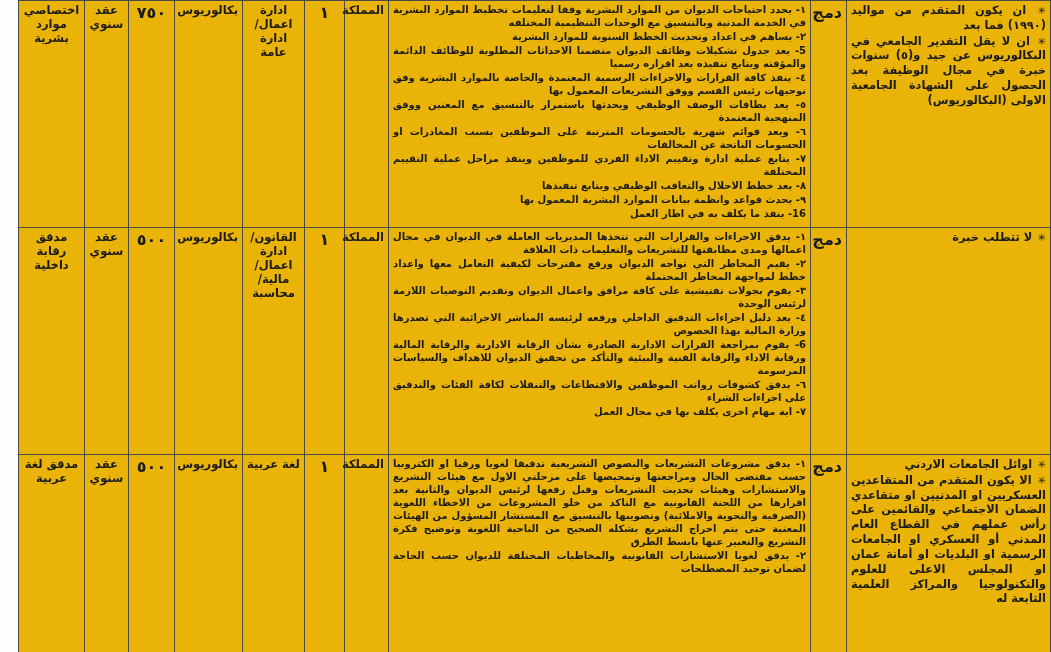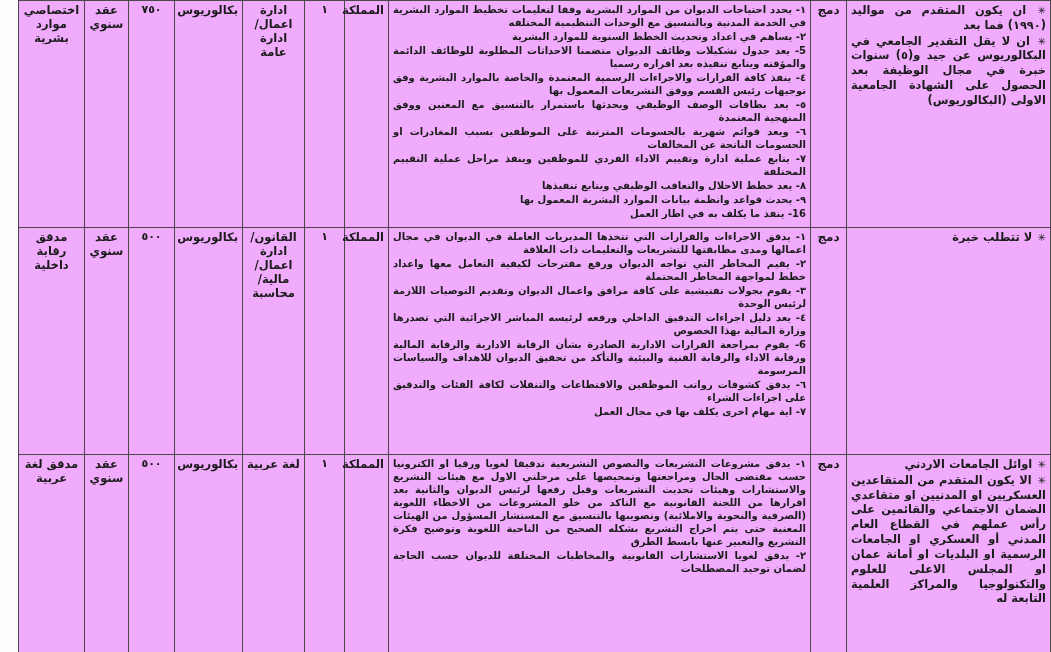--- a/index.html
+++ b/index.html
@@ -24,37 +24,37 @@
     margin:0 0 0 10px;
     background:#fdfdfd;
   }
   table.jobs td{
     border:1.4px solid #4a4a4a;
     vertical-align:top;
     padding:2px 4px 2px 4px;
     color:#1b1b1b;
     font-weight:bold;
     box-sizing:border-box;
-    background:#f0abfc;
+    background:#eab308;
   }
   
   .c-title   {width:66px;}
   .c-contract{width:44px;}
   .c-salary  {width:46px;}
   .c-degree  {width:68px;}
   .c-spec    {width:62px;}
   .c-count   {width:40px;}
   .c-place   {width:44px;}
   .c-duties  {width:422px;}
   .c-merge   {width:36px;}
   .c-cond    {width:204px;}
 
   .center{text-align:center;}
   .cell-sm{font-size:11.5px;line-height:1.22;}
-  .cell-num{font-size:11px;letter-spacing:.5px;}
+  .cell-num{font-size:16px;letter-spacing:.5px;}
 
   .duties{
     font-size:10px;
     line-height:1.30;
     text-align:justify;
     text-align-last:right;
     padding-top:3px;
   }
   .duties .d-item{margin:0 0 1px 0;display:block;}
   .duties .d-item.j{text-align:justify;text-align-last:right;}
@@ -64,21 +64,21 @@
     line-height:1.30;
     text-align:justify;
     text-align-last:right;
     padding-top:3px;
     margin-left:36px;
   }
   .cond .c-item{display:block;margin:0 0 1px 0;}
   .cond .bullet{font-size:10px;padding-left:2px;}
 
   .merge{
-    font-size:12px;
+    font-size:16px;
     text-align:center;
     padding-top:3px;
   }
 </style>
 </head>
 <body>
 
 <div id="page">
   <table class="jobs">
     <colgroup>

